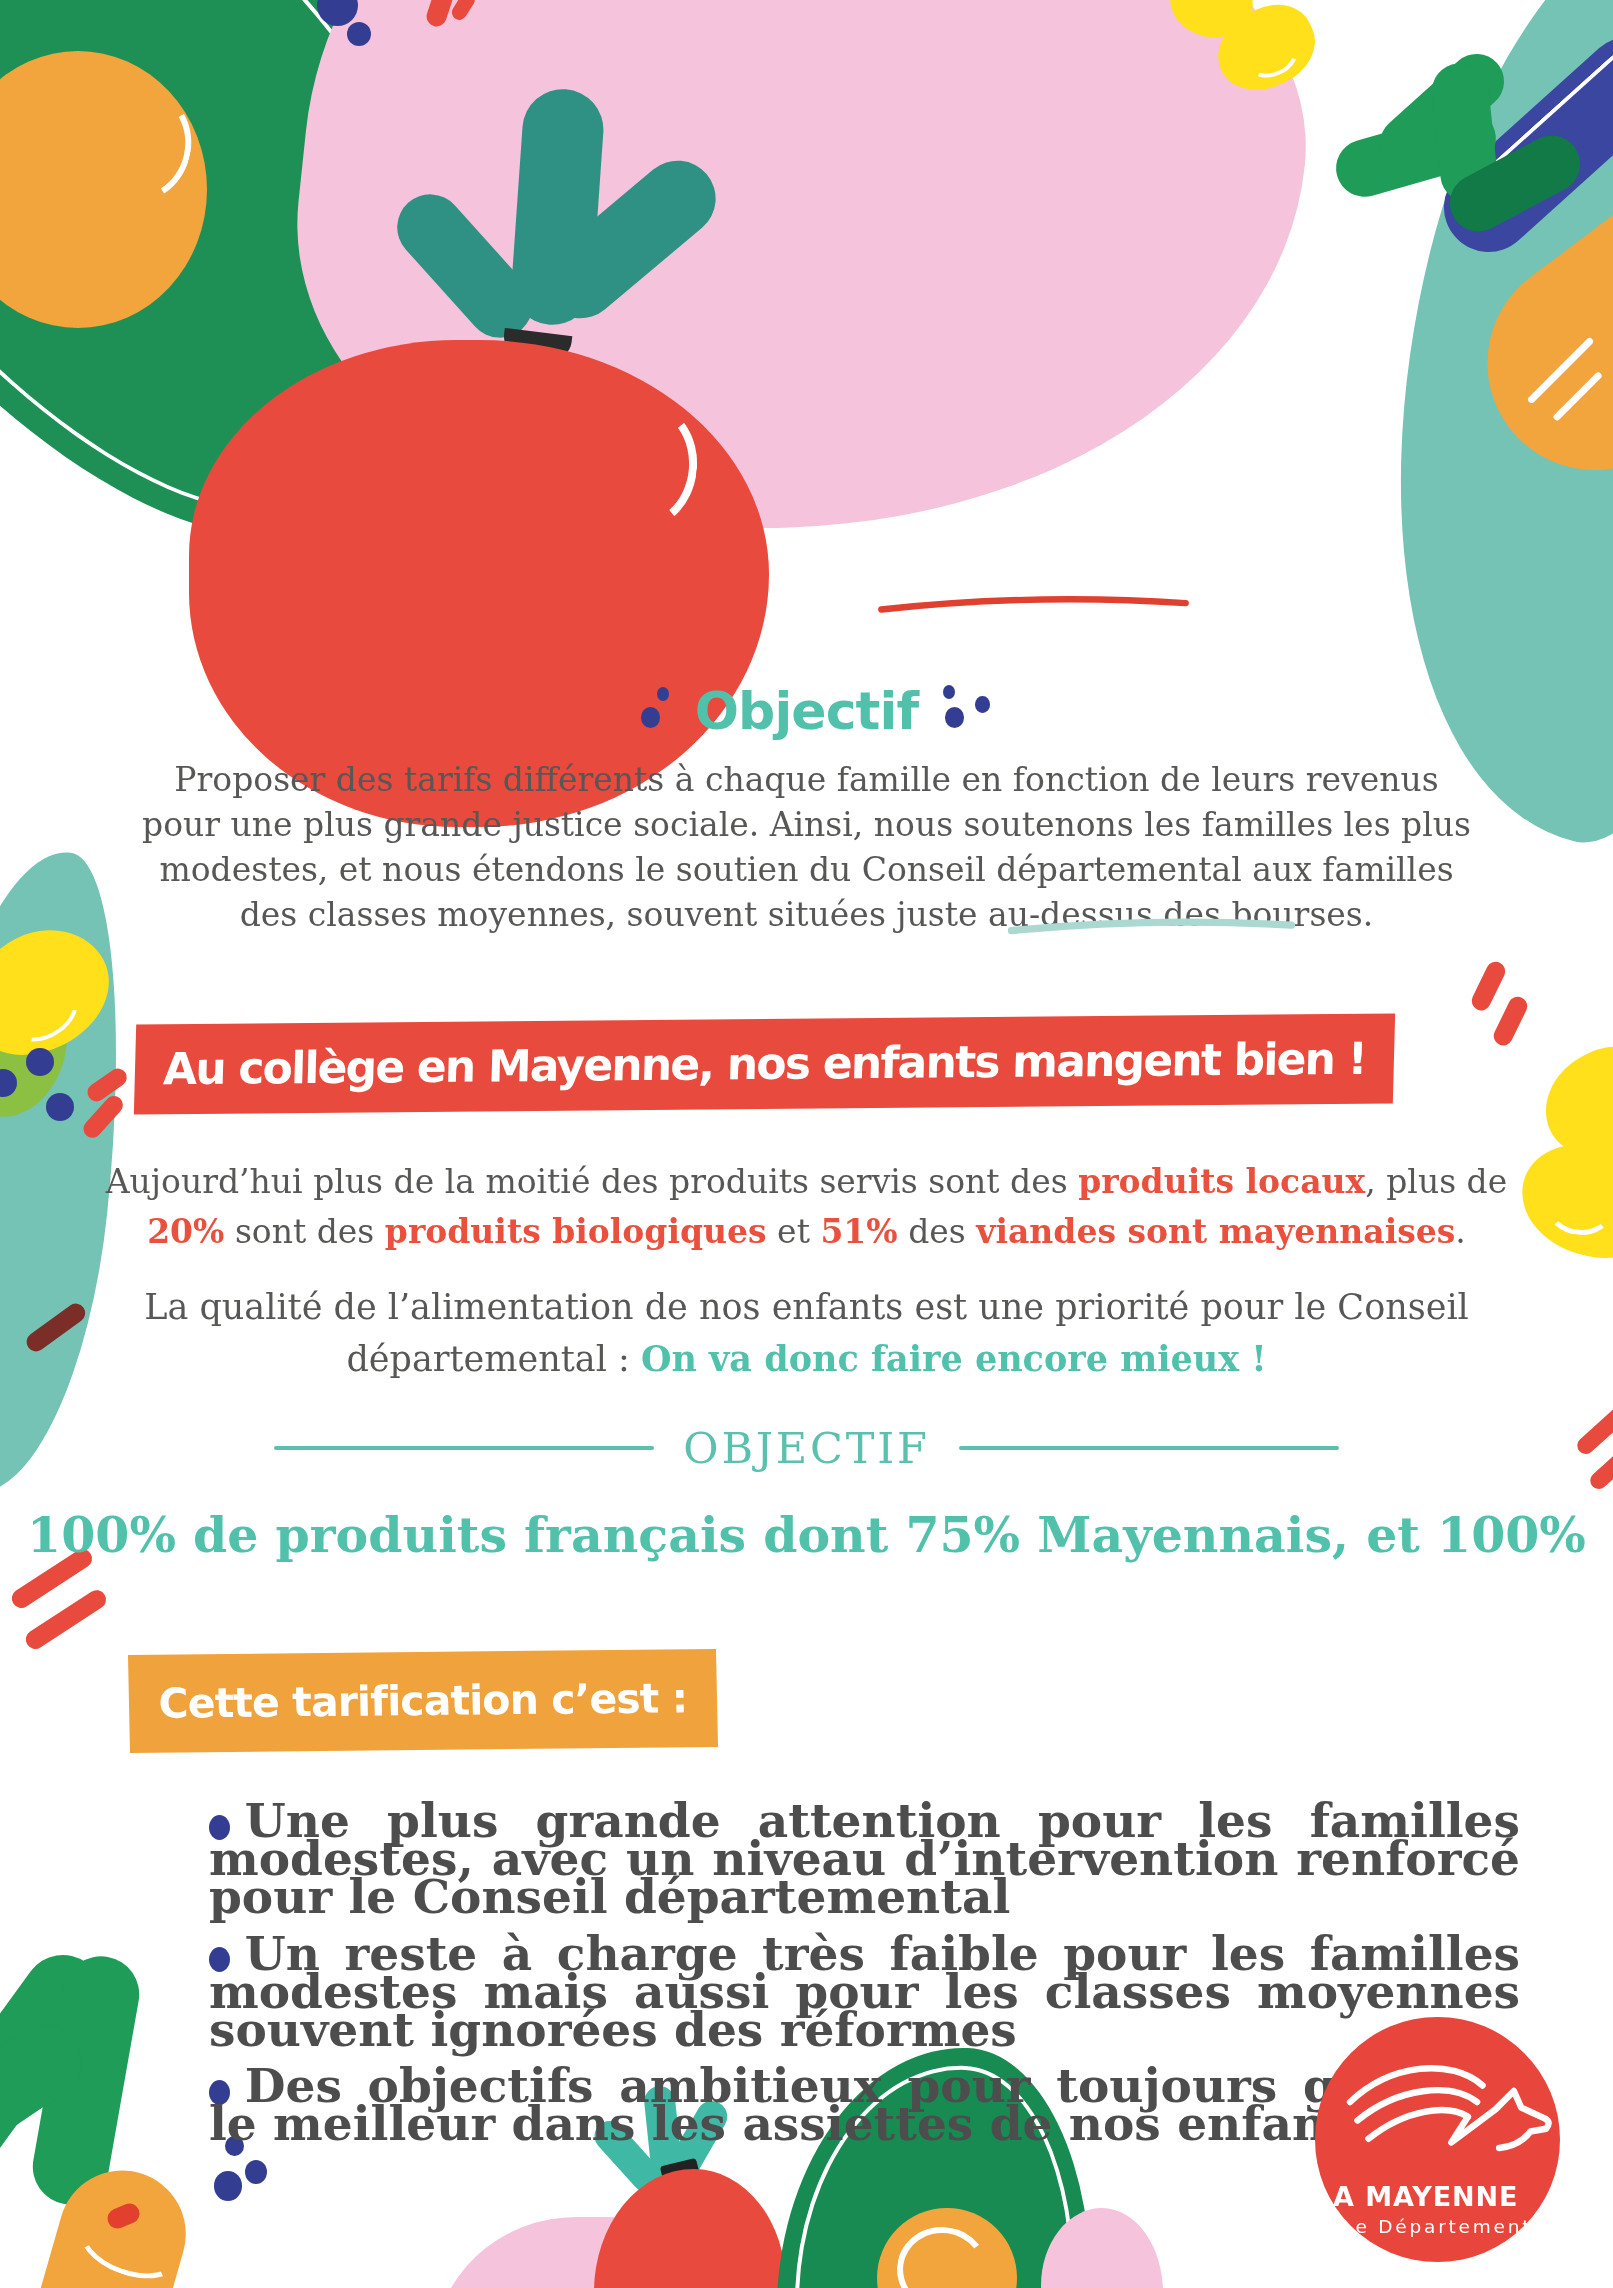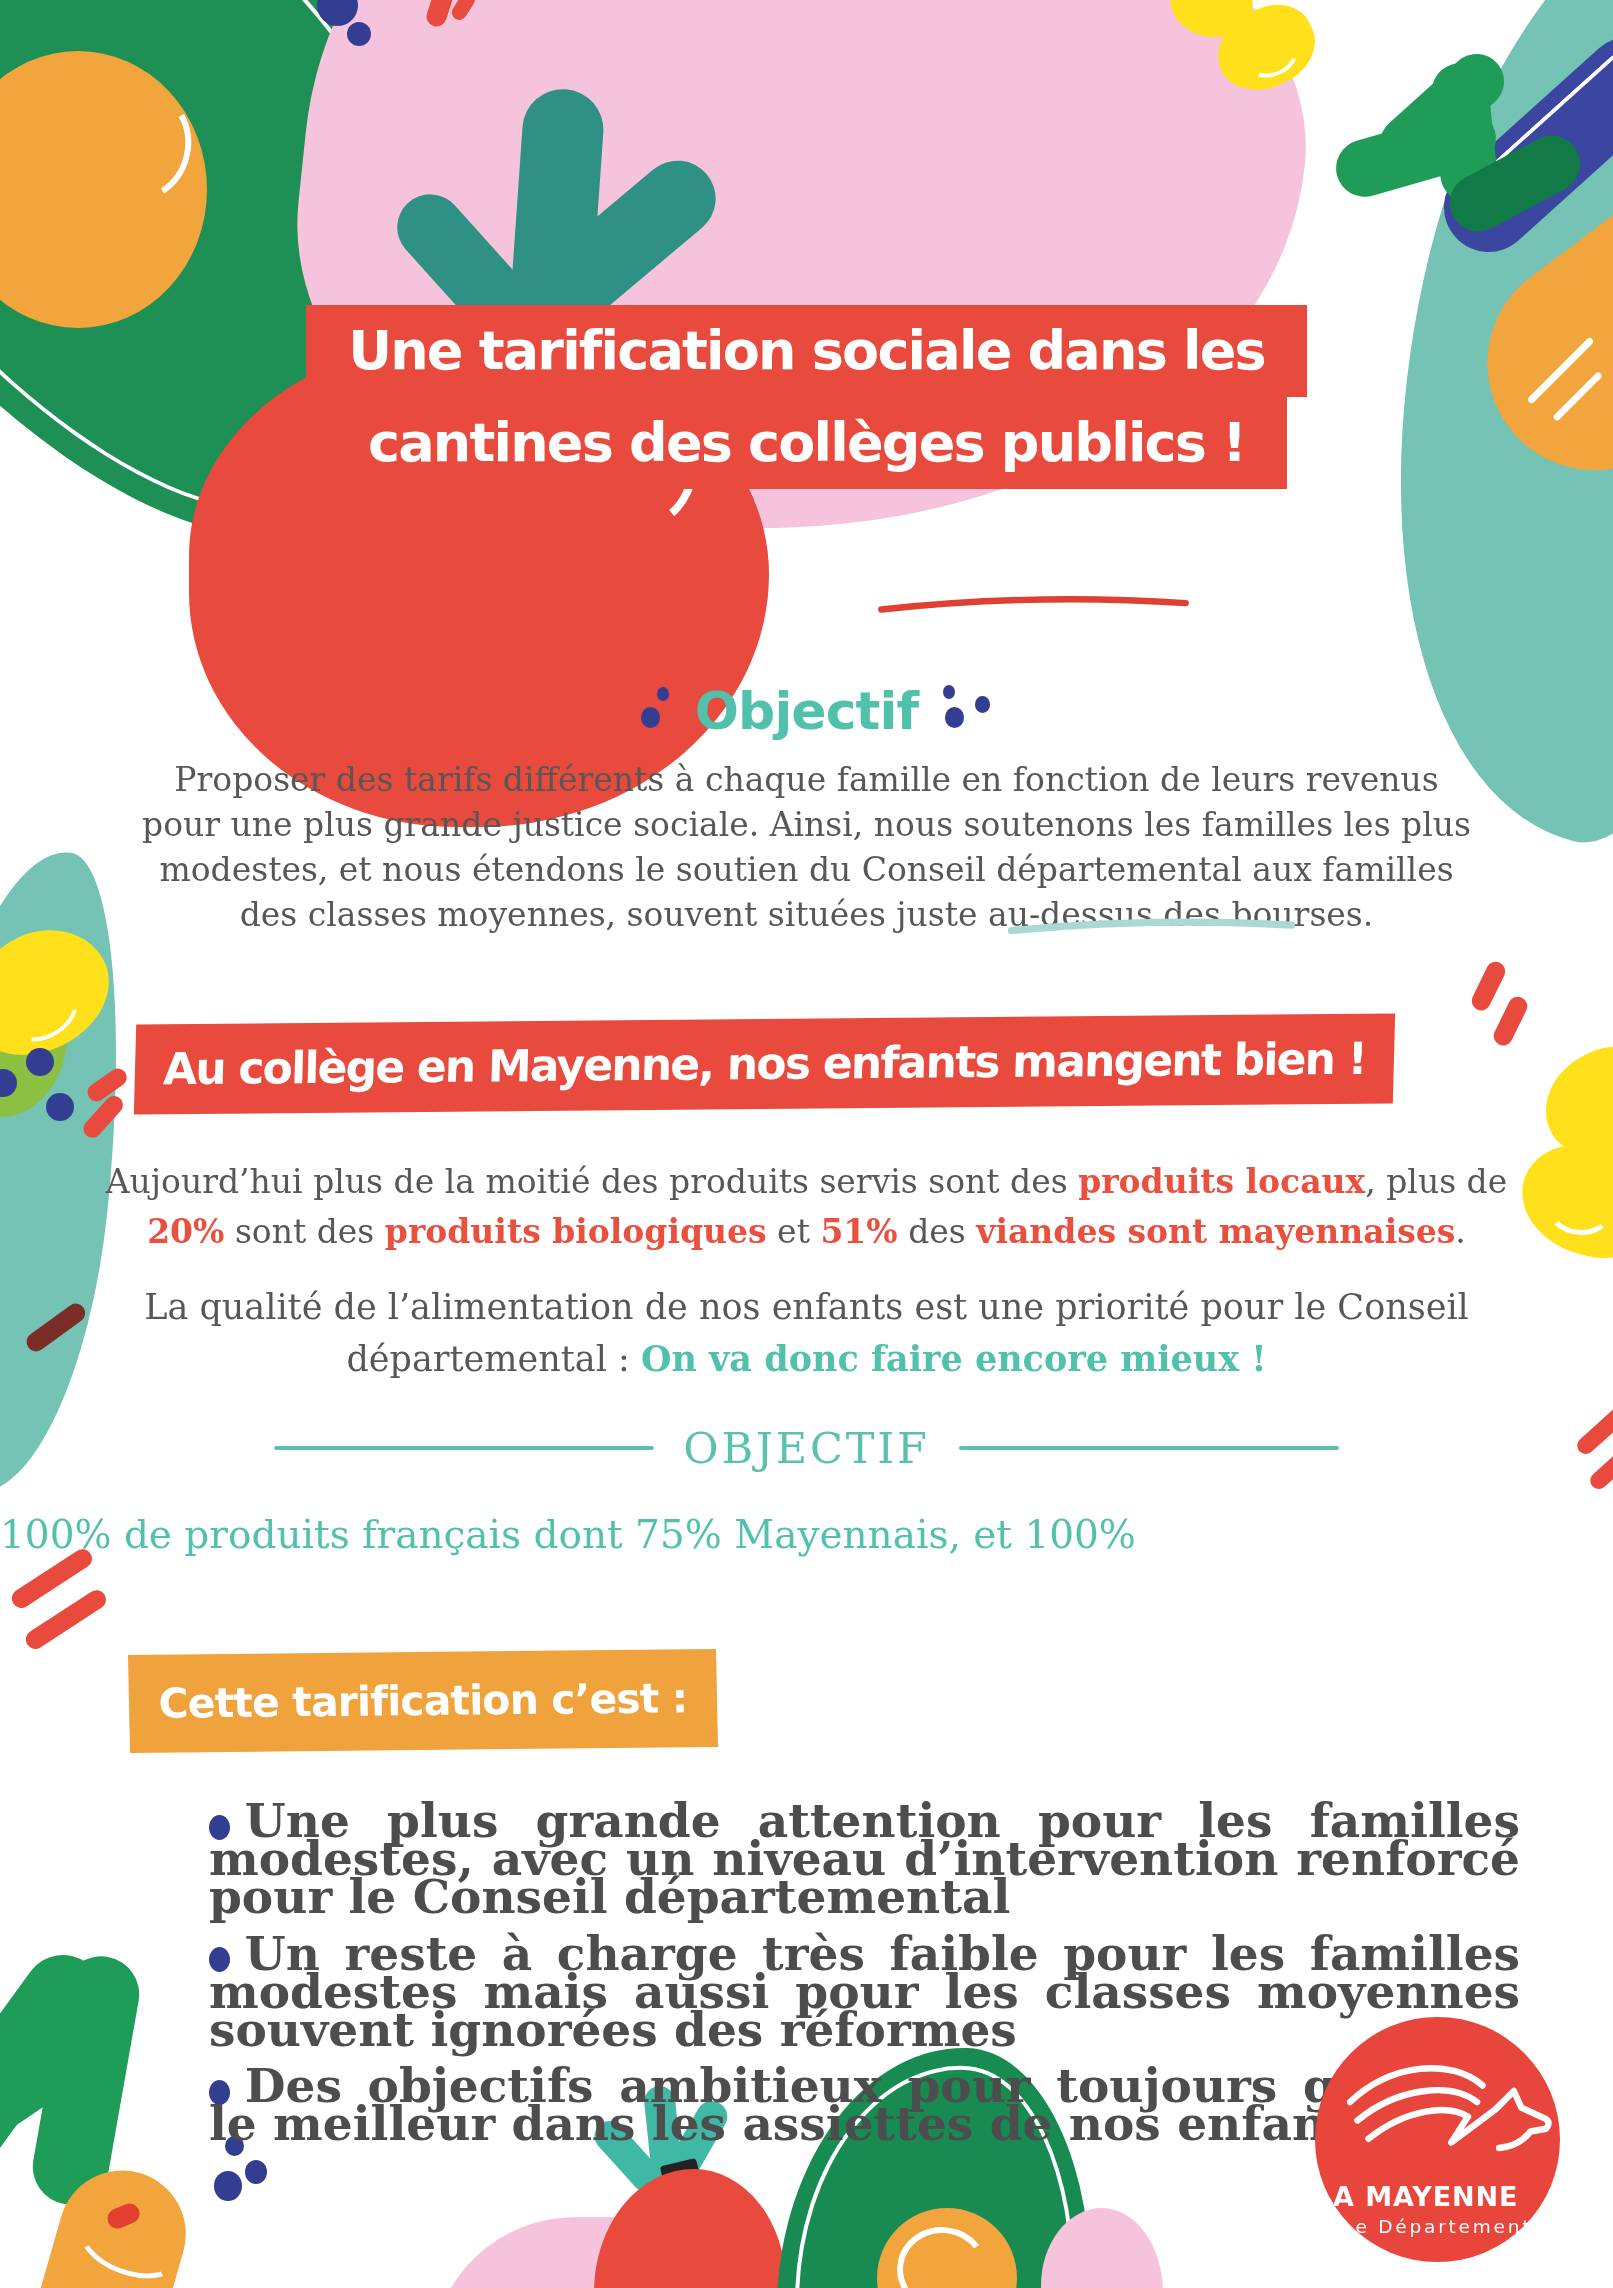--- a/index.html
+++ b/index.html
@@ -143,22 +143,22 @@
   .local-para{left:0;right:0;top:1157px;text-align:center;font-size:33px;line-height:50px;color:var(--gray);
     white-space:nowrap;z-index:3;}
   .quality-para{left:0;right:0;top:1281px;text-align:center;font-size:35px;line-height:52px;color:var(--gray);
     white-space:nowrap;z-index:3;}
   .seg-red{color:#E9503E;font-weight:700;}
   .seg-teal{color:var(--teal-text);font-weight:700;}
 
   .divider{left:0;right:0;top:1423px;display:flex;align-items:center;justify-content:center;z-index:3;}
   .div-line{width:380px;height:4.6px;background:var(--divider-teal);border-radius:2.8px;}
   .div-text{color:var(--divider-teal);font-size:43px;letter-spacing:2.8px;margin:0 29.5px;}
-  .goal{left:0;right:0;top:1508px;color:var(--teal-text);font-weight:400;
-    font-size:39px;line-height:54px;white-space:nowrap;z-index:3;}
+  .goal{left:0;right:0;top:1508px;text-align:center;color:var(--teal-text);font-weight:700;
+    font-size:49px;line-height:54px;white-space:nowrap;z-index:3;}
 
   .banner3{left:129px;top:1652px;width:fit-content;background:var(--orange-banner);color:#fff;
     font-family:"DejaVu Sans","Liberation Sans",sans-serif;font-weight:800;font-size:41px;letter-spacing:-0.9px;
     line-height:98px;padding:0 29.5px;transform:rotate(-1.2deg) skewY(0.6deg);z-index:3;}
 
   .bullets{left:209px;top:1802px;width:1311px;z-index:3;}
   .bullet{margin:0 0 18.5px 0;font-weight:700;font-size:47px;line-height:38px;color:var(--dark);
     text-align:justify;}
   .bdot-inline{display:inline-block;width:21px;height:25px;background:var(--navy);border-radius:50%;
     margin-right:14.8px;vertical-align:-2.8px;}
@@ -228,24 +228,20 @@
   <div class="blob pink-b1"></div>
   <div class="petal rad-leaf1"></div>
   <div class="petal rad-leaf2"></div>
   <div class="petal rad-leaf3"></div>
   <div class="abs rad-stem"></div>
   <div class="blob rad-body"></div>
   <div class="blob avo-b"></div>
   <div class="blob avo-pit"></div>
   <div class="blob pink-b2"></div>
 
-  <div class="abs title-banner">
-    <span class="tb-line">Une tarification sociale dans les</span>
-    <span class="tb-line">cantines des collèges publics !</span>
-  </div>
 
   <svg class="swoosh" style="left:875px;top:593px;" width="317" height="22" viewBox="0 0 344 24">
     <path d="M6 18 Q 172 0 338 11" stroke="#E0402F" stroke-width="7" fill="none" stroke-linecap="round"></path>
   </svg>
 
   <div class="abs obj-head-wrap">
     <span class="obj-head">Objectif</span>
   </div>
   <div class="obj-dot od1"></div>
   <div class="obj-dot od2"></div>

